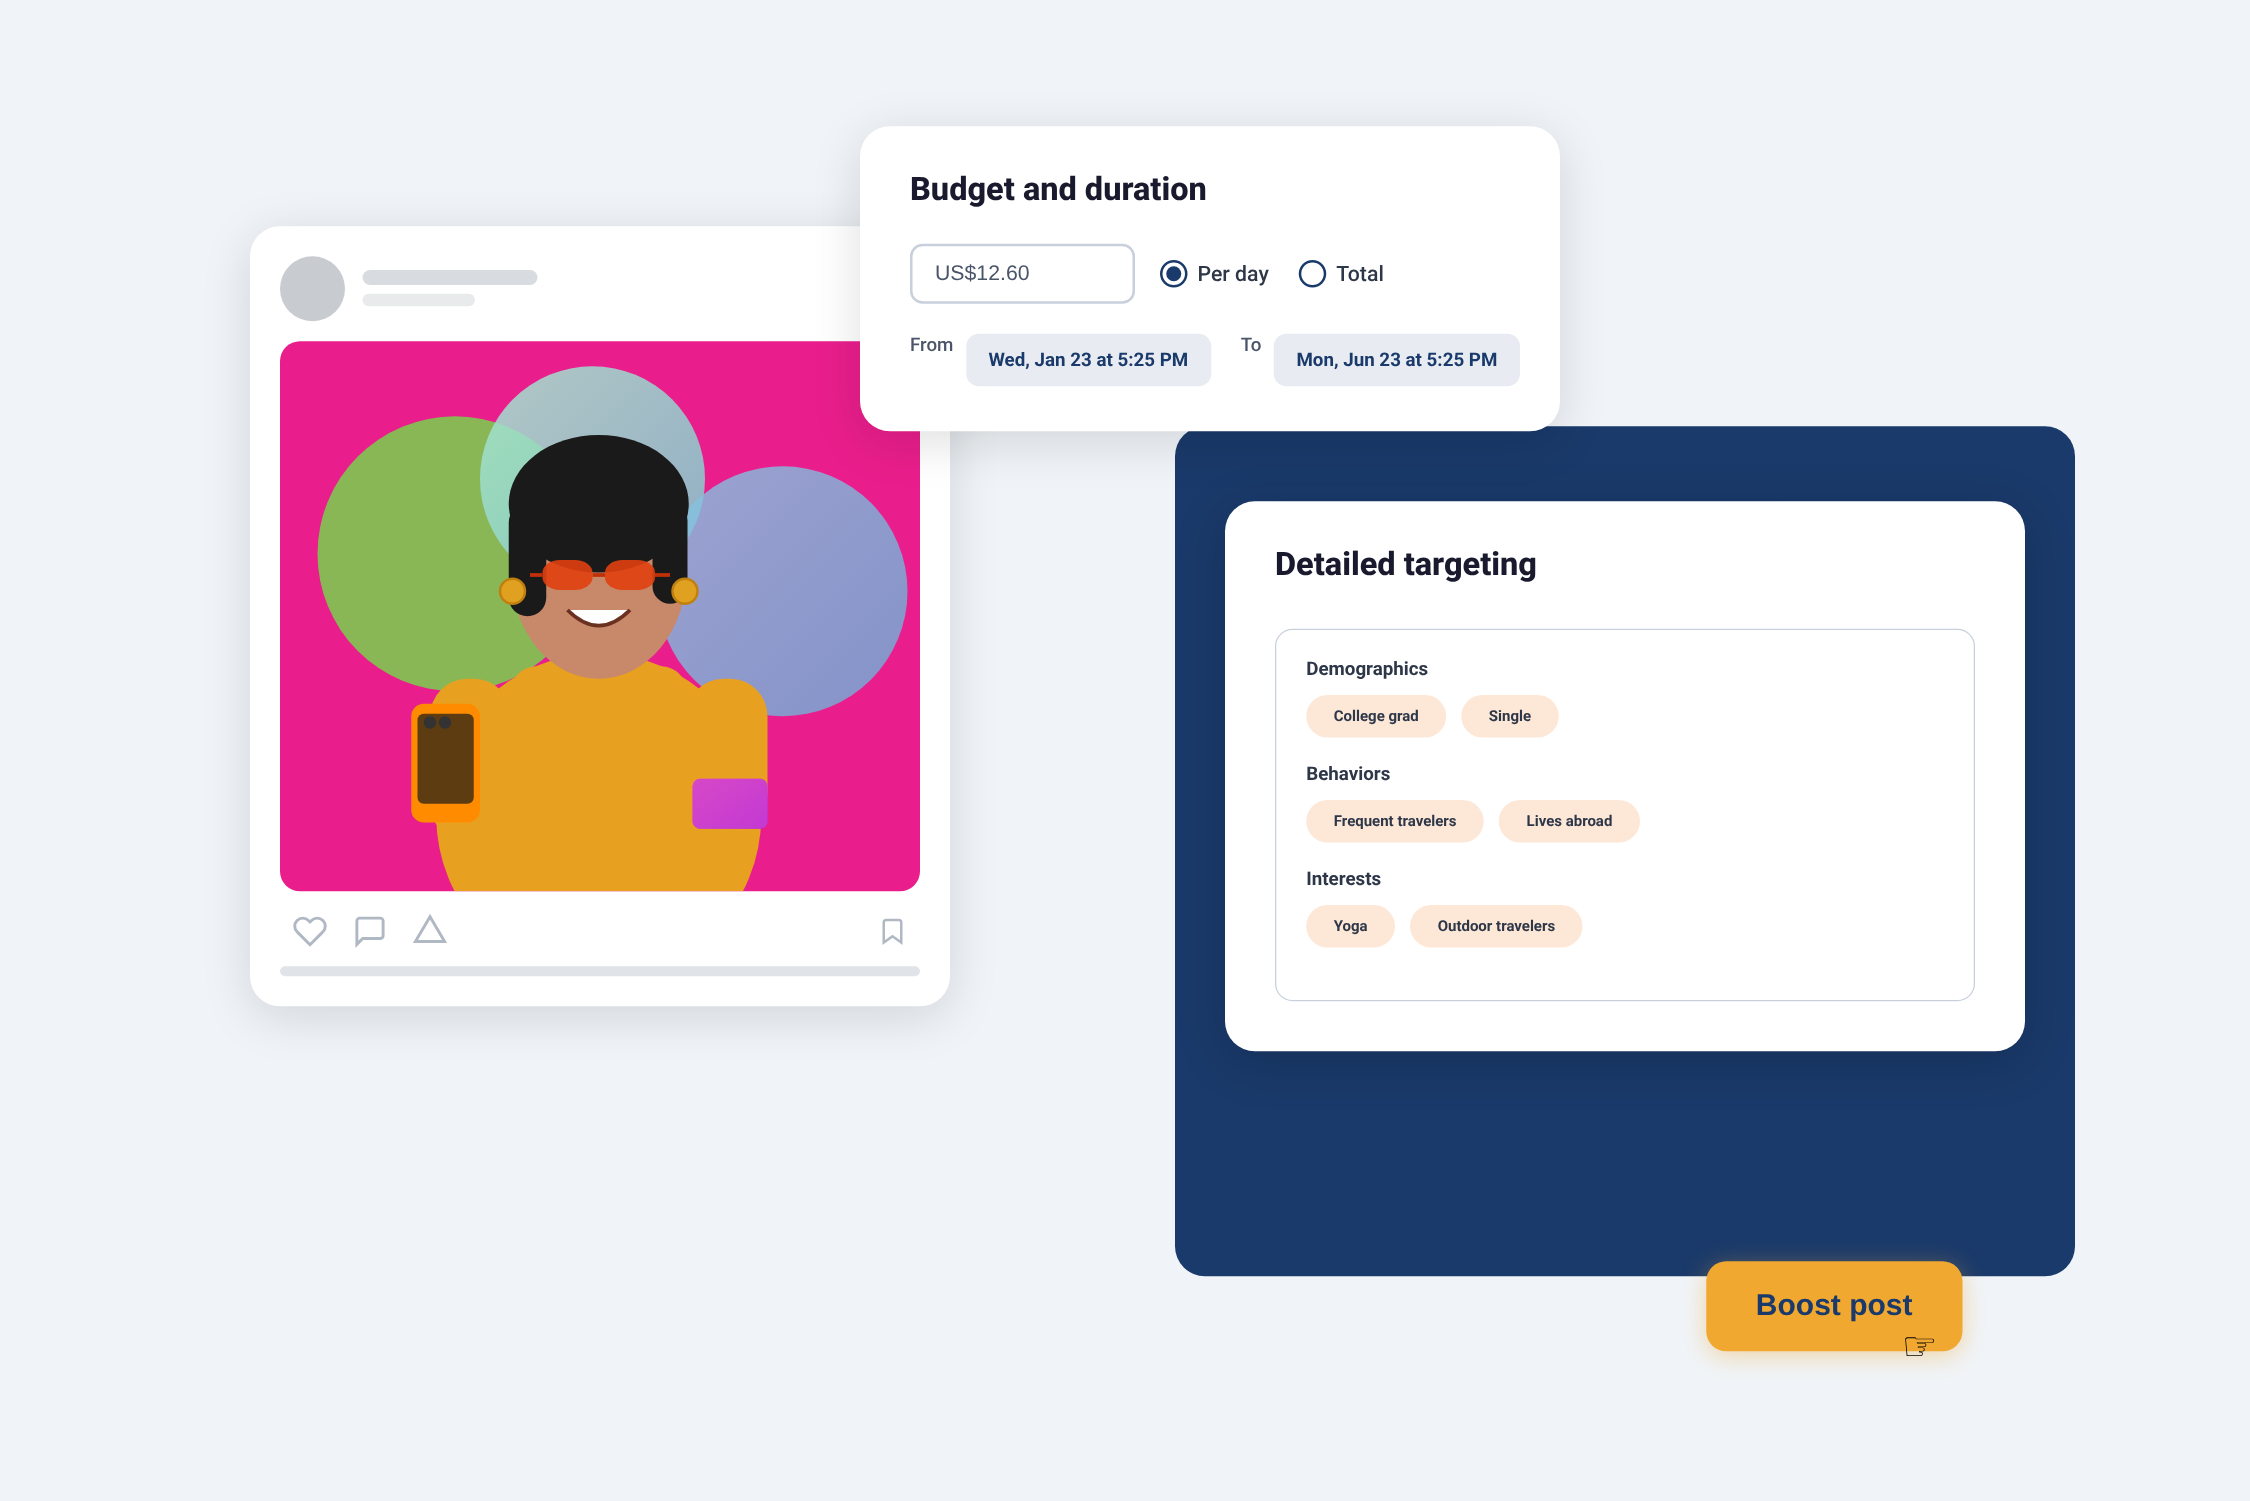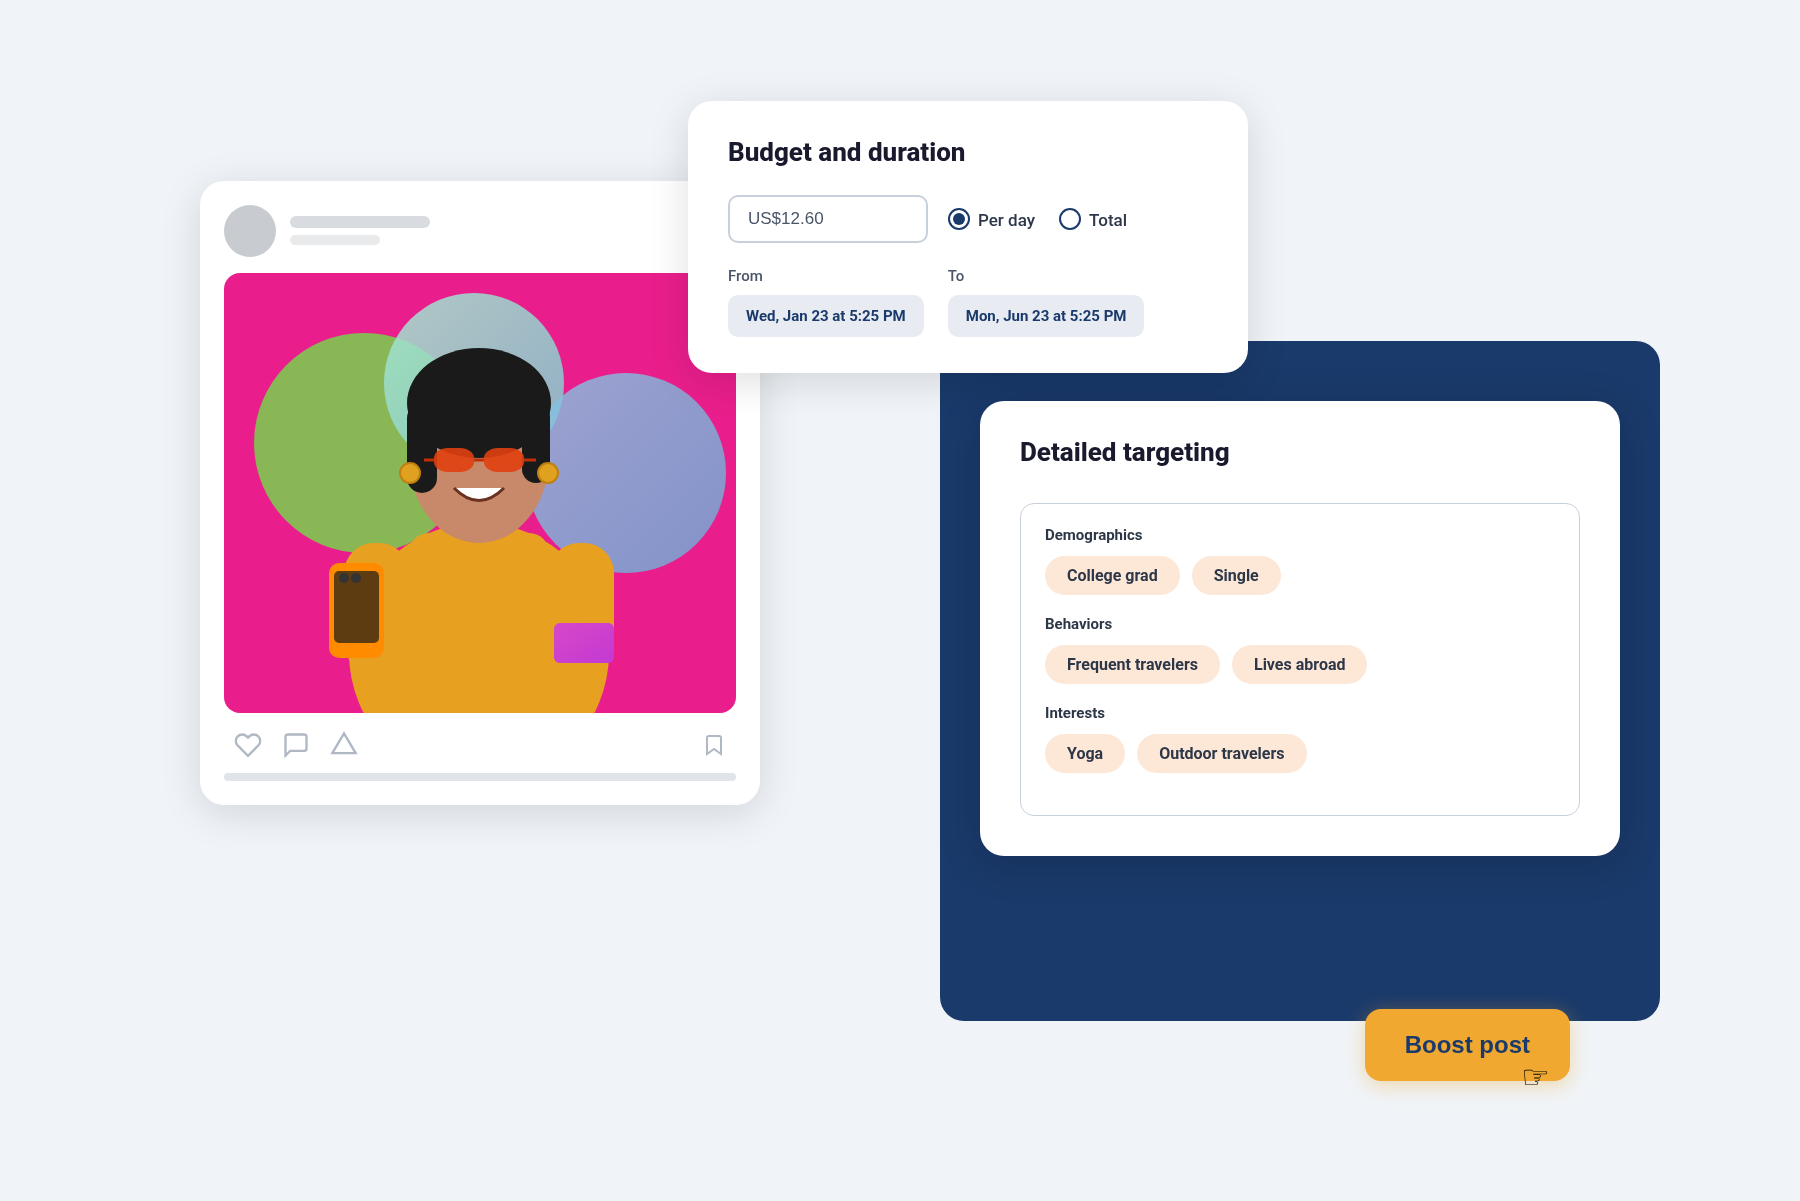--- a/index.html
+++ b/index.html
@@ -161,21 +161,21 @@
       gap: 20px;
       margin-bottom: 24px;
     }
 
     .budget-input {
       border: 2px solid #c8d0dc;
       border-radius: 10px;
       padding: 12px 18px;
       font-size: 17px;
       color: #4a5568;
-      width: 200px;
+      width: 180px;
       outline: none;
       background: #fff;
     }
 
     .radio-group {
       display: flex;
       gap: 24px;
       align-items: center;
     }
 
@@ -207,21 +207,20 @@
     }
 
     .date-row {
       display: flex;
       gap: 24px;
       align-items: flex-start;
     }
 
     .date-group {
       display: flex;
-      flex-direction: column;
       gap: 10px;
     }
 
     .date-label {
       font-size: 15px;
       color: #4a5568;
       font-weight: 500;
     }
 
     .date-pill {
@@ -283,21 +282,21 @@
       display: flex;
       flex-wrap: wrap;
       gap: 12px;
       margin-bottom: 20px;
     }
 
     .tag {
       background: #fde8d8;
       border-radius: 50px;
       padding: 10px 22px;
-      font-size: 16px;
+      font-size: 12px;
       font-weight: 700;
       color: #2d3748;
     }
 
     
     .boost-button {
       position: absolute;
       right: 30px;
       bottom: 20px;
       background: #f0a830;

